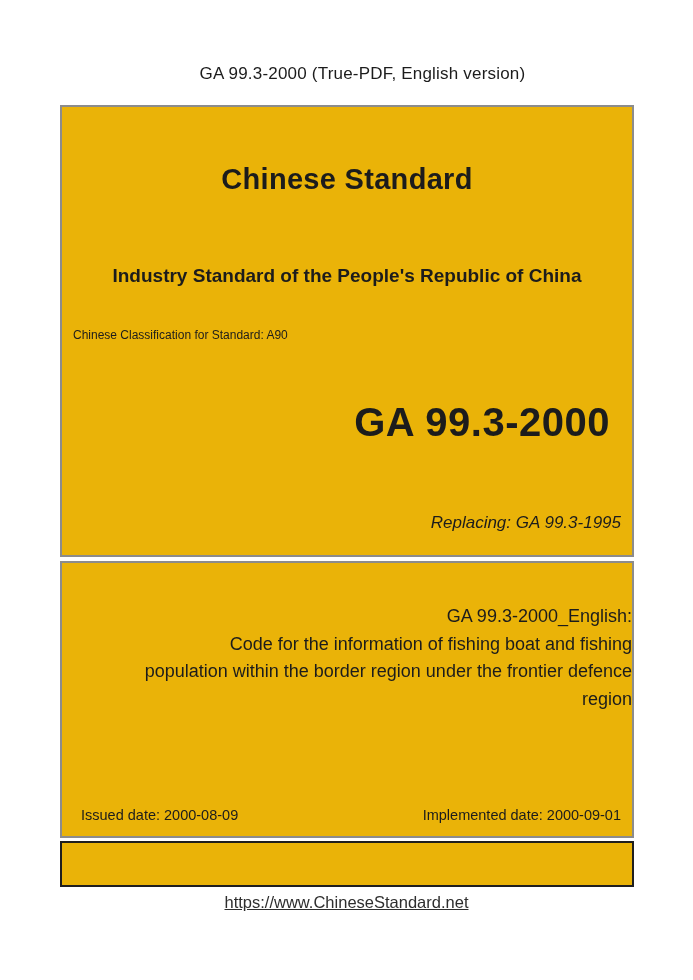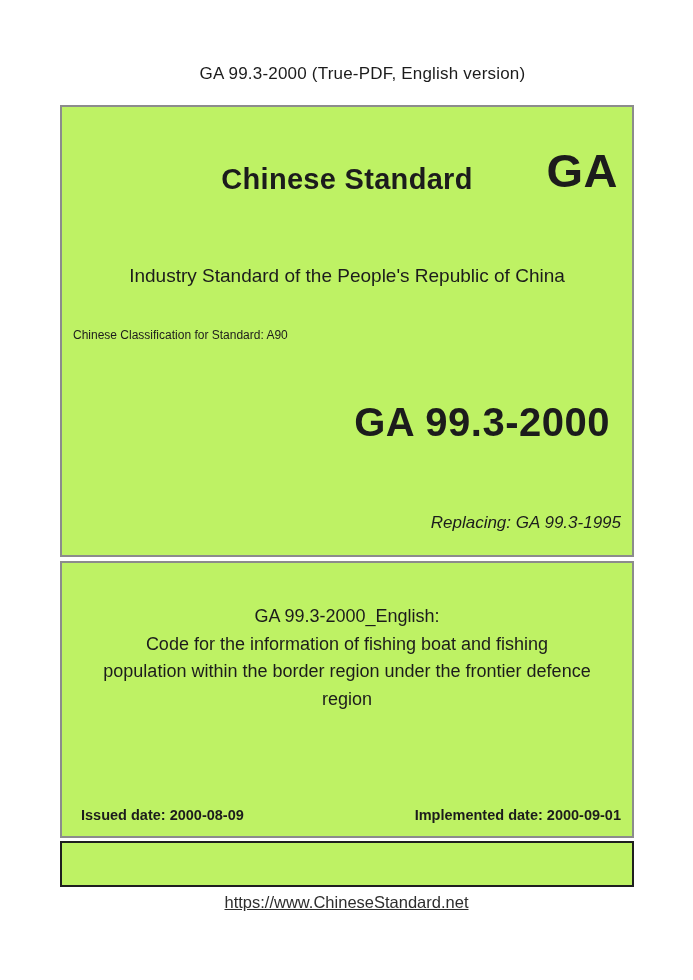--- a/index.html
+++ b/index.html
@@ -21,21 +21,21 @@
     width: 100%;
     text-align: center;
     font-size: 17px;
     letter-spacing: 0.2px;
   }
   .box {
     position: absolute;
     left: 60px;
     width: 574px;
     box-sizing: border-box;
-    background: #bef264;
+    background: #eab308;
   }
   .cover-box {
     top: 105px;
     height: 452px;
     border: 2px solid var(--border_gray, #8c8c8c);
   }
   .desc-box {
     top: 561px;
     height: 277px;
     border: 2px solid var(--border_gray, #8c8c8c);
@@ -63,20 +63,21 @@
     font-weight: bold;
     letter-spacing: 0.5px;
   }
   .subtitle {
     position: absolute;
     top: 158px;
     left: 0;
     width: 100%;
     text-align: center;
     font-size: 19px;
+    font-weight: bold;
   }
   .classification {
     position: absolute;
     top: 221px;
     left: 11px;
     font-size: 12px;
   }
   .standard-code {
     position: absolute;
     top: 293px;
@@ -91,35 +92,34 @@
     top: 406px;
     right: 11px;
     font-size: 17px;
     font-style: italic;
   }
   .desc-block {
     position: absolute;
     top: 40px;
     left: 0;
     width: 100%;
-    text-align: center;
+    text-align: right;
     font-size: 18px;
     line-height: 27.5px;
   }
   .dates-row {
     position: absolute;
     bottom: 13px;
     left: 0;
     width: 100%;
     box-sizing: border-box;
     padding: 0 11px 0 19px;
     display: flex;
     justify-content: space-between;
     font-size: 14.5px;
-    font-weight: bold;
   }
   .footer-link-wrap {
     position: absolute;
     top: 893px;
     left: 0;
     width: 100%;
     text-align: center;
   }
   .footer-link {
     font-size: 16.5px;
@@ -128,21 +128,20 @@
     cursor: pointer;
   }
 </style>
 </head>
 <body>
 
 <div class="header-title">GA 99.3-2000 (True-PDF, English version)</div>
 
 <div class="box cover-box">
   <div class="brand-title">Chinese Standard</div>
-  <div class="brand-logo">GA</div>
   <div class="subtitle">Industry Standard of the People's Republic of China</div>
   <div class="classification">Chinese Classification for Standard: A90</div>
   <div class="standard-code">GA 99.3-2000</div>
   <div class="replacing">Replacing: GA 99.3-1995</div>
 </div>
 
 <div class="box desc-box">
   <div class="desc-block">
     <div>GA 99.3-2000_English:</div>
     <div>Code for the information of fishing boat and fishing</div>

